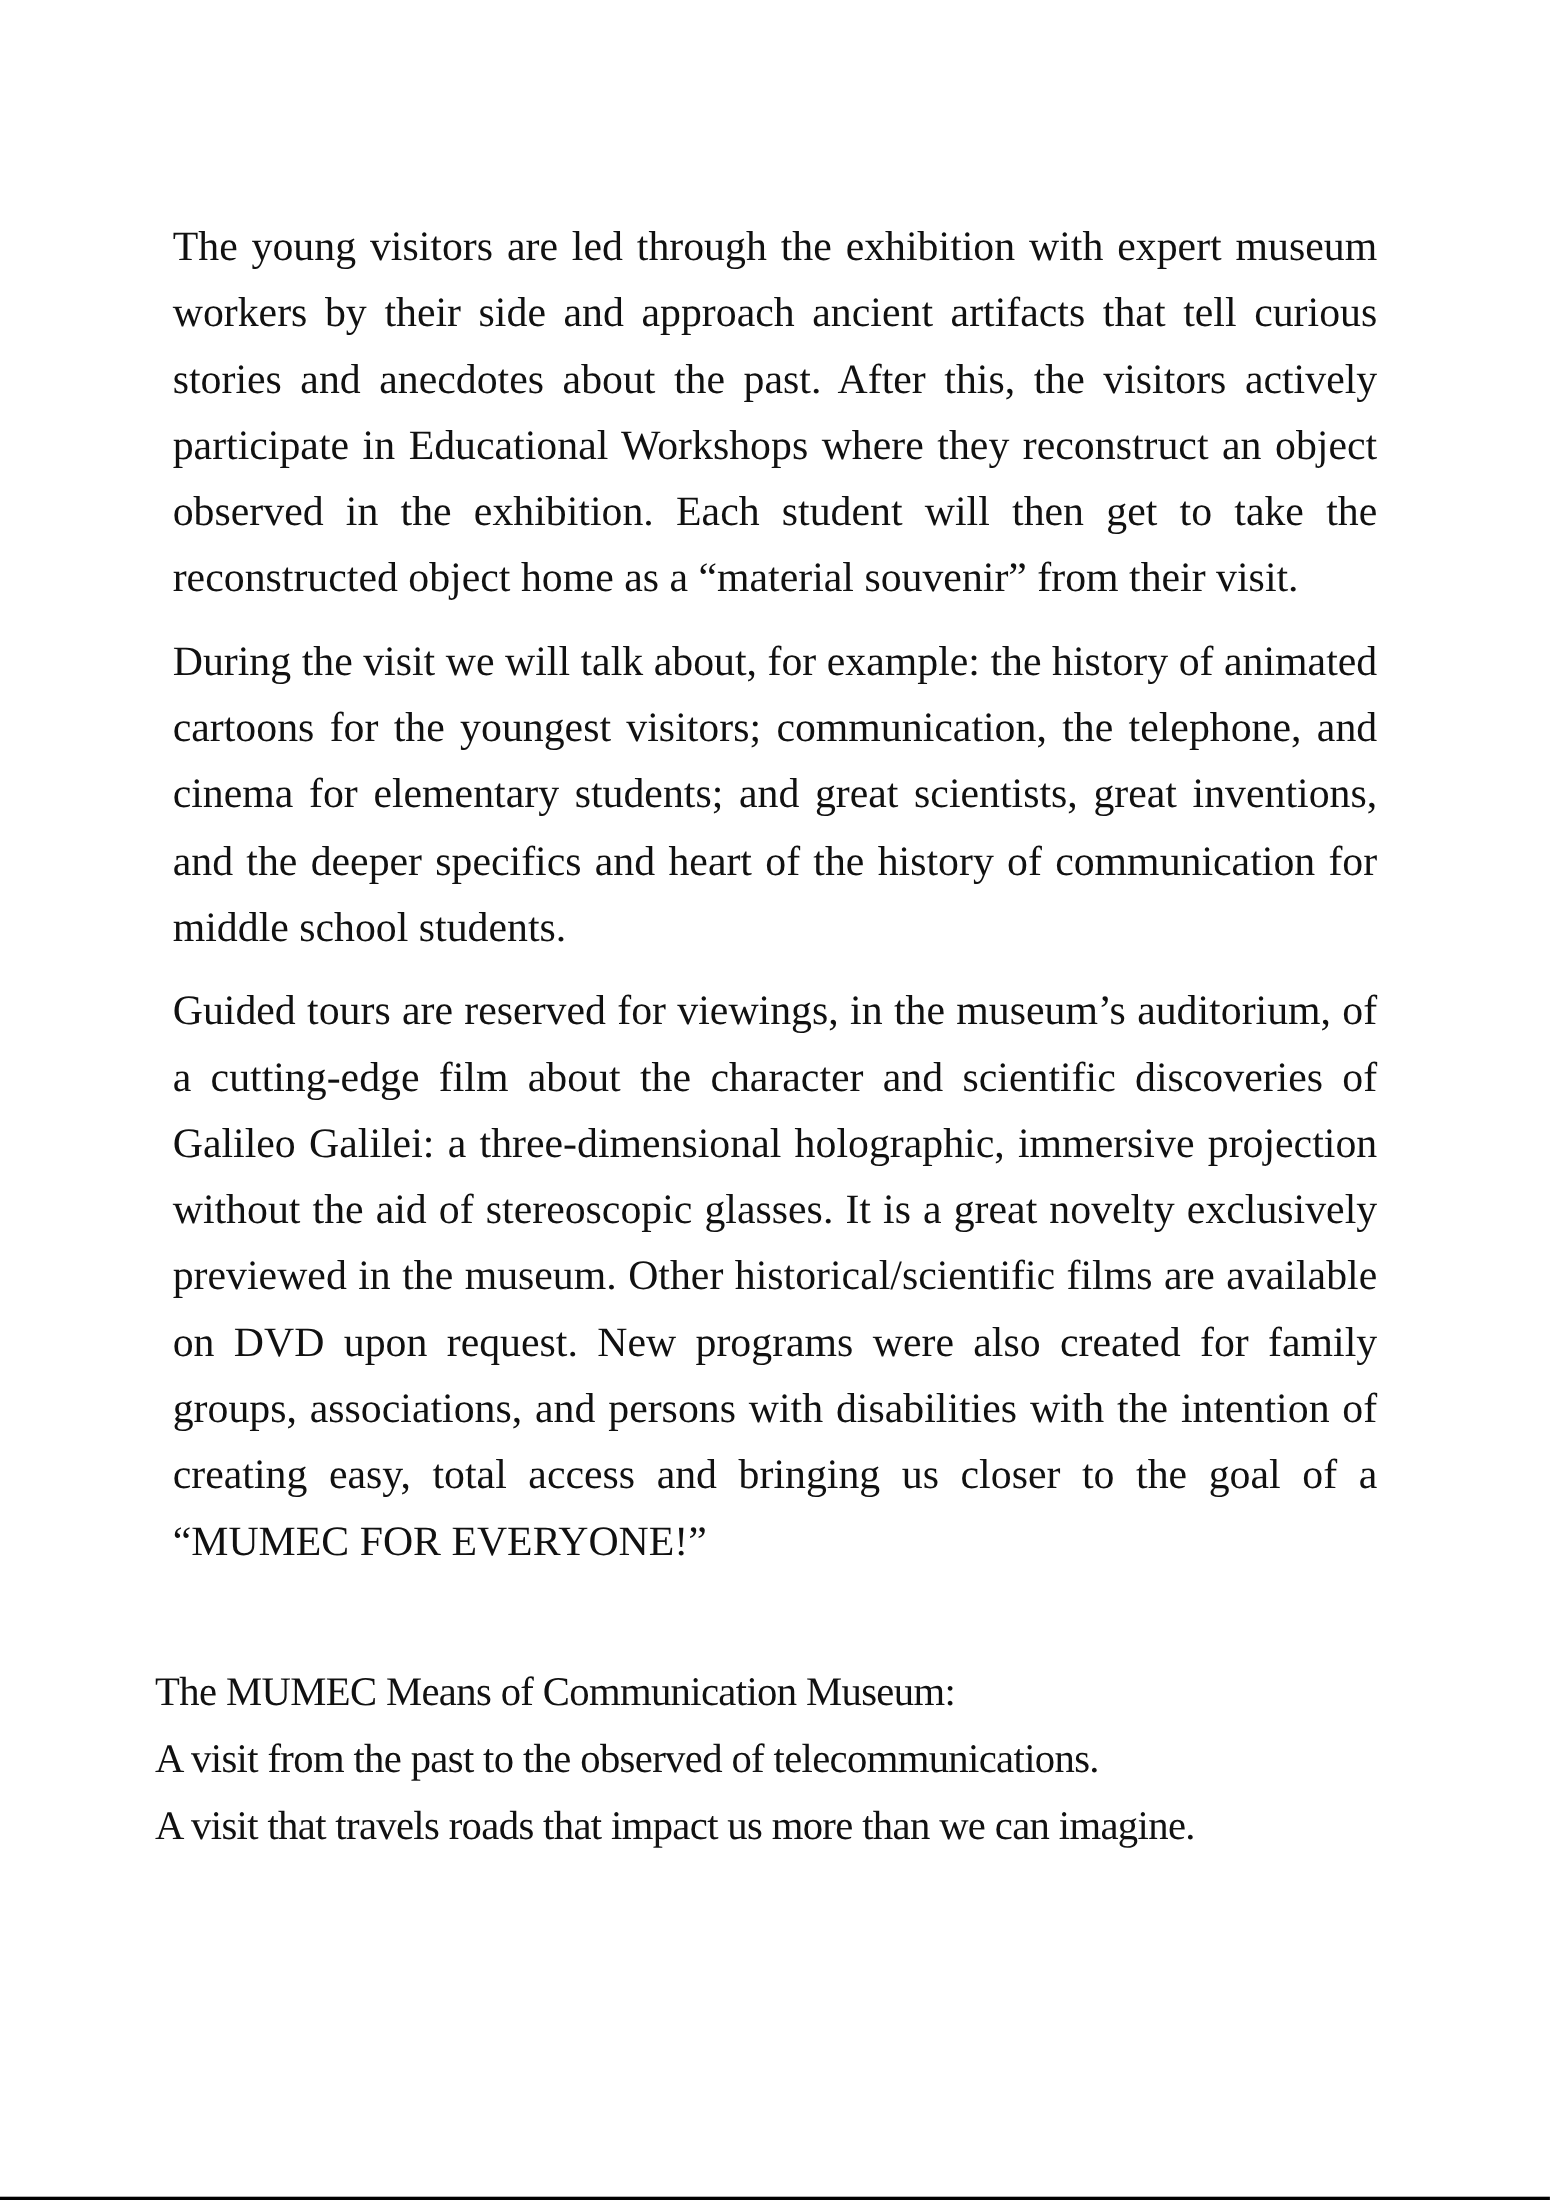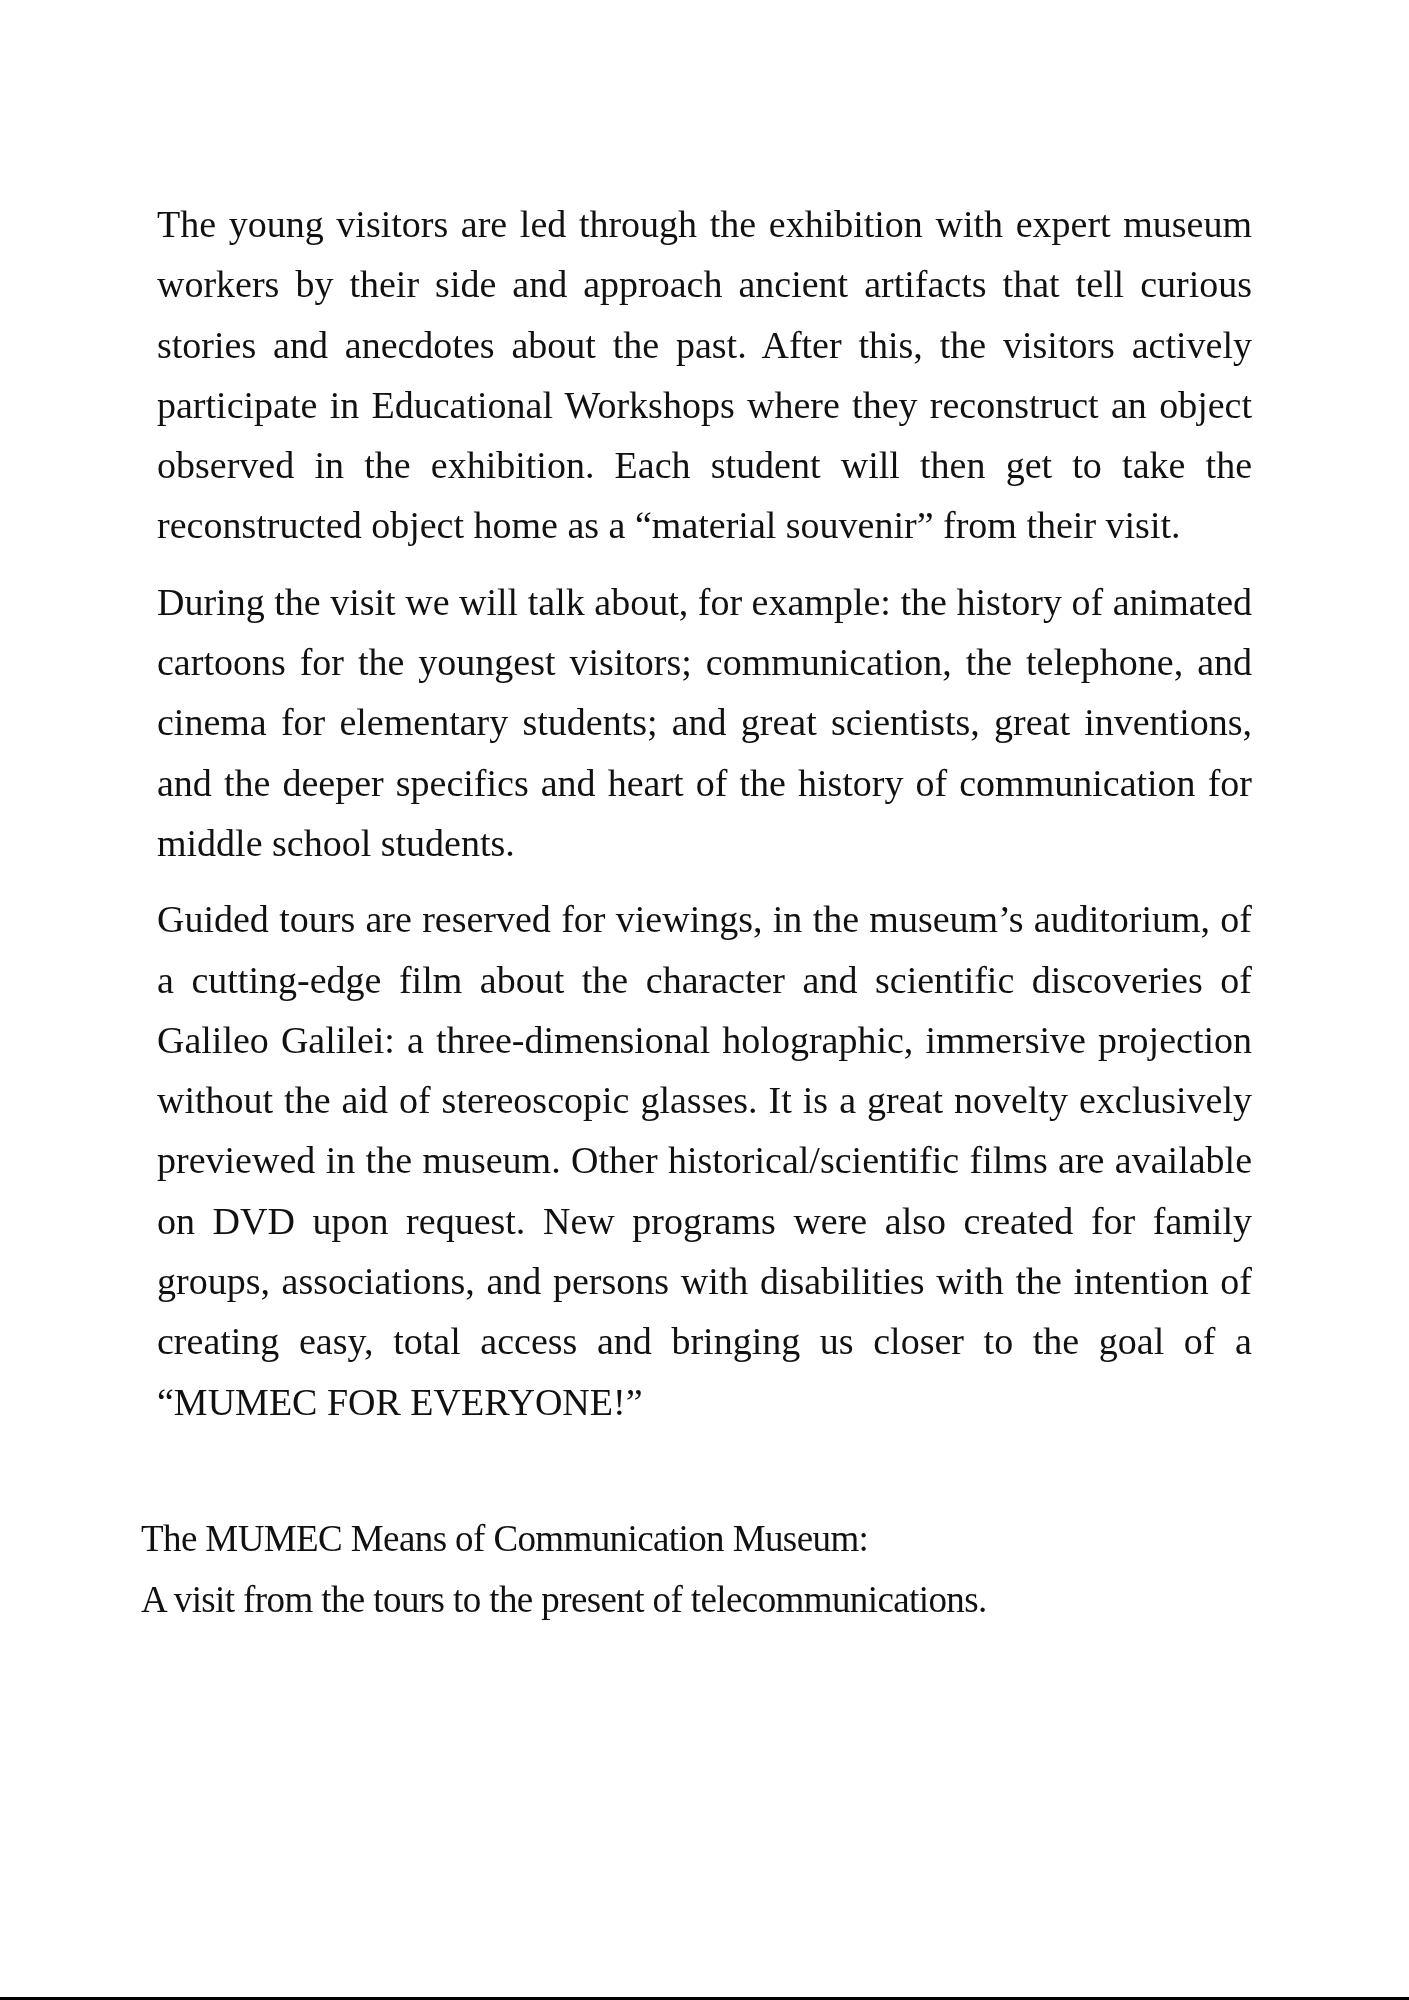--- a/index.html
+++ b/index.html
@@ -17,16 +17,17 @@
   </style>
 </head>
 <body>
 
 <div class="page">
   <p class="para">The young visitors are led through the exhibition with expert museum workers by their side and approach ancient artifacts that tell curious stories and anecdotes about the past. After this, the visitors actively participate in Educational Workshops where they reconstruct an object observed in the exhibition. Each student will then get to take the reconstructed object home as a “material souvenir” from their visit.</p>
   <p class="para">During the visit we will talk about, for example: the history of animated cartoons for the youngest visitors; communication, the telephone, and cinema for elementary students; and great scientists, great inventions, and the deeper specifics and heart of the history of communication for middle school students.</p>
   <p class="para">Guided tours are reserved for viewings, in the museum’s auditorium, of a cutting-edge film about the character and scientific discoveries of Galileo Galilei: a three-dimensional holographic, immersive projection without the aid of stereoscopic glasses. It is a great novelty exclusively previewed in the museum. Other historical/scientific films are available on DVD upon request. New programs were also created for family groups, associations, and persons with disabilities with the intention of creating easy, total access and bringing us closer to the goal of a “MUMEC FOR EVERYONE!”</p>
   <div class="spacer"></div>
   <p class="closing">The MUMEC Means of Communication Museum:</p>
-  <p class="closing">A visit from the tours to the present of telecommunications.</p>
+  <p class="closing">A visit from the past to the observed of telecommunications.</p>
+  <p class="closing">A visit that travels roads that impact us more than we can imagine.</p>
 </div>
 
 <div class="bottom-rule"></div>
 
 </body></html>

